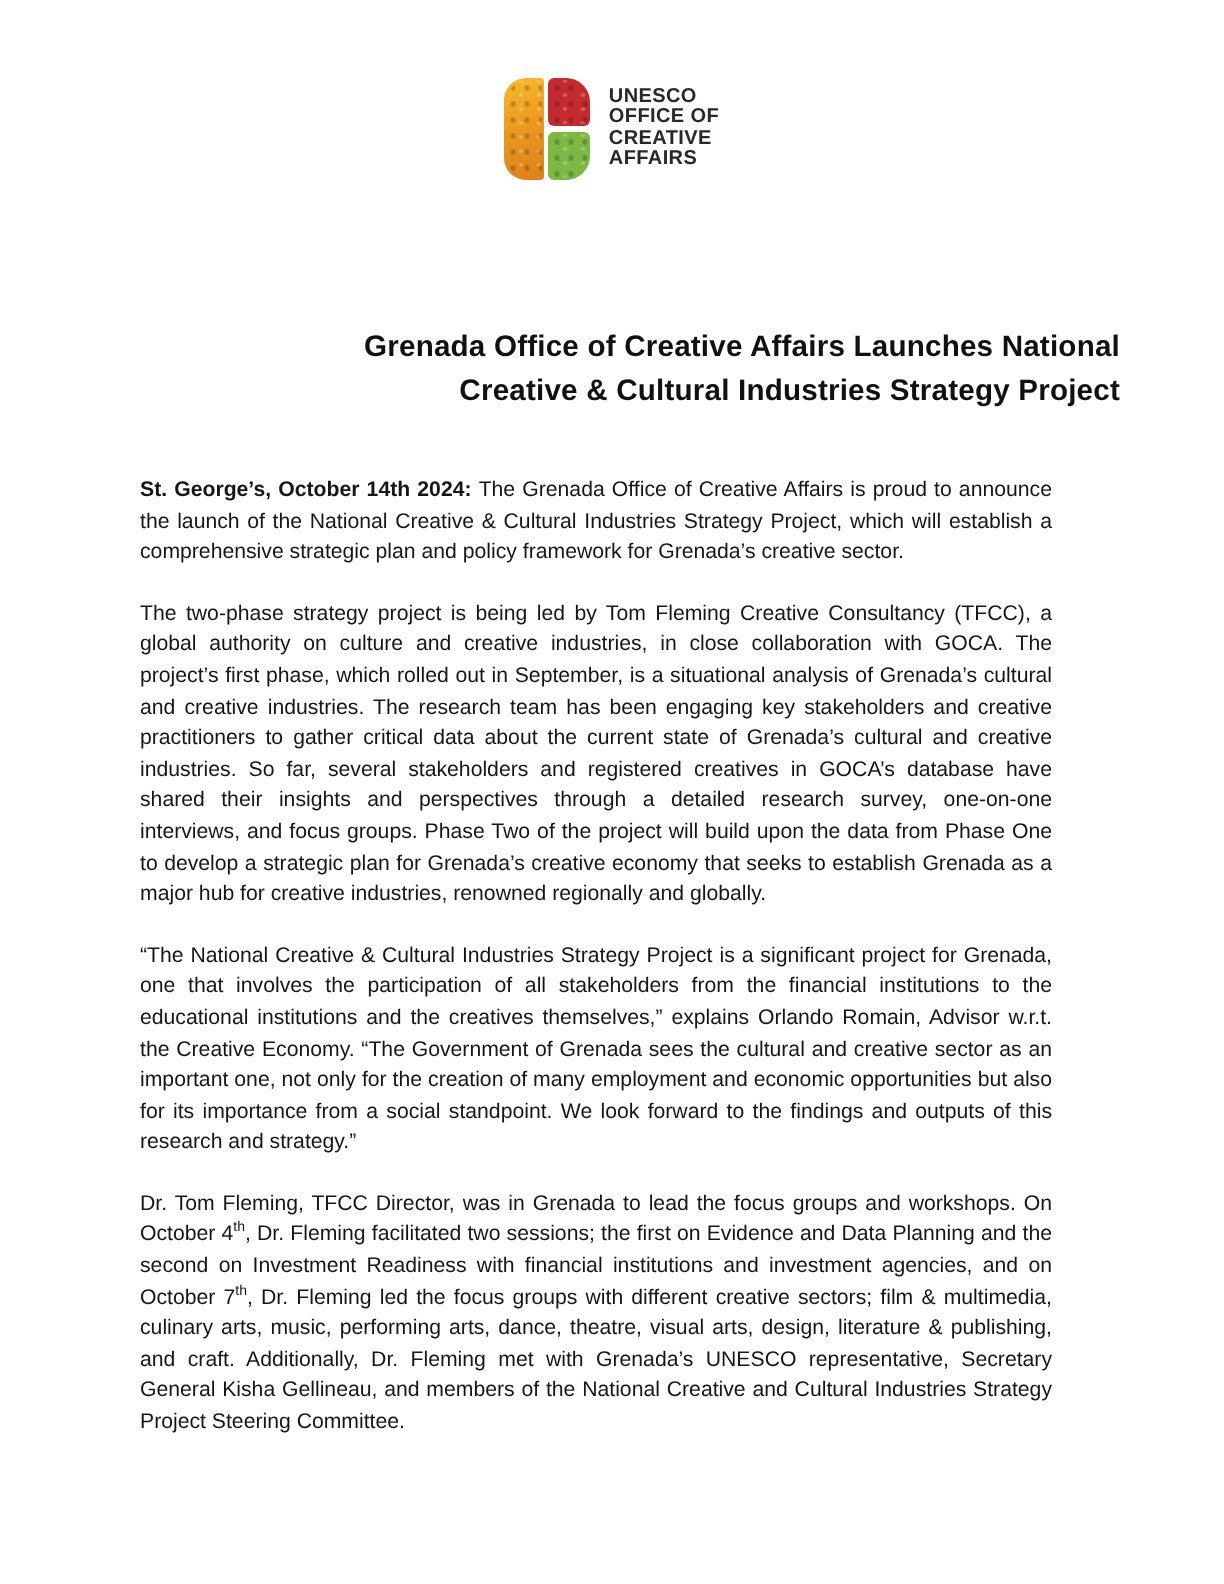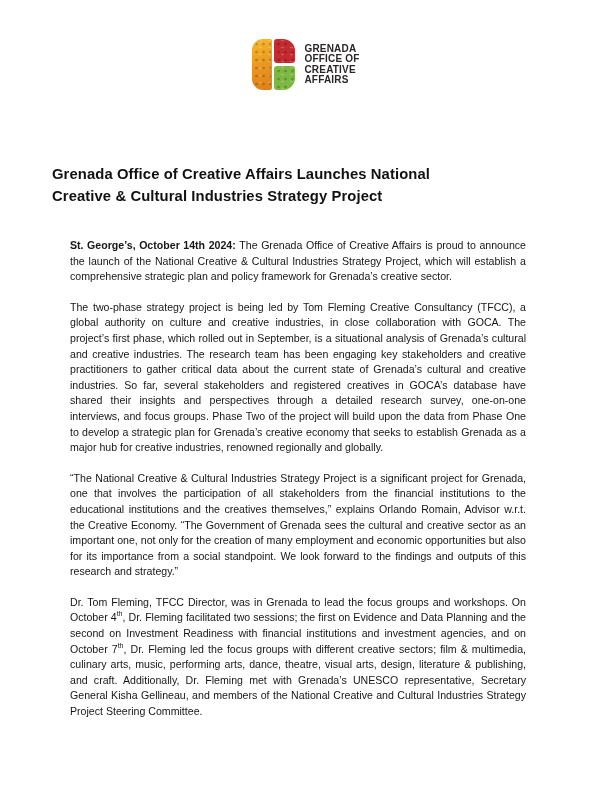--- a/index.html
+++ b/index.html
@@ -55,21 +55,21 @@
     font-size: 10px;
     line-height: 10.5px;
     letter-spacing: 0.2px;
     color: #2B2628;
     white-space: pre-line;
   }
 
   
   .headline {
     margin: 74px 52px 0;
-    text-align: left;
+    text-align: right;
     font-weight: bold;
     font-size: 14.8px;
     line-height: 21.5px;
     letter-spacing: 0.1px;
     color: #111111;
     white-space: pre-line;
   }
 
   
   .doc-body { margin: 31px 70px 0; }
@@ -87,21 +87,21 @@
 <body>
 
 <div class="page">
 
   <div class="logo-row">
     <div class="logo-mark">
       <div class="lm-left textured"></div>
       <div class="lm-red textured"></div>
       <div class="lm-green textured"></div>
     </div>
-    <div class="logo-wordmark">GRENADA
+    <div class="logo-wordmark">UNESCO
 OFFICE OF
 CREATIVE
 AFFAIRS</div>
   </div>
 
   <h1 class="headline">Grenada Office of Creative Affairs Launches National
 Creative &amp; Cultural Industries Strategy Project</h1>
 
   <article class="doc-body">
     <p><span class="b">St. George’s, October 14th 2024: </span><span>The Grenada Office of Creative Affairs is proud to announce the launch of the National Creative &amp; Cultural Industries Strategy Project, which will establish a comprehensive strategic plan and policy framework for Grenada’s creative sector.</span></p>

